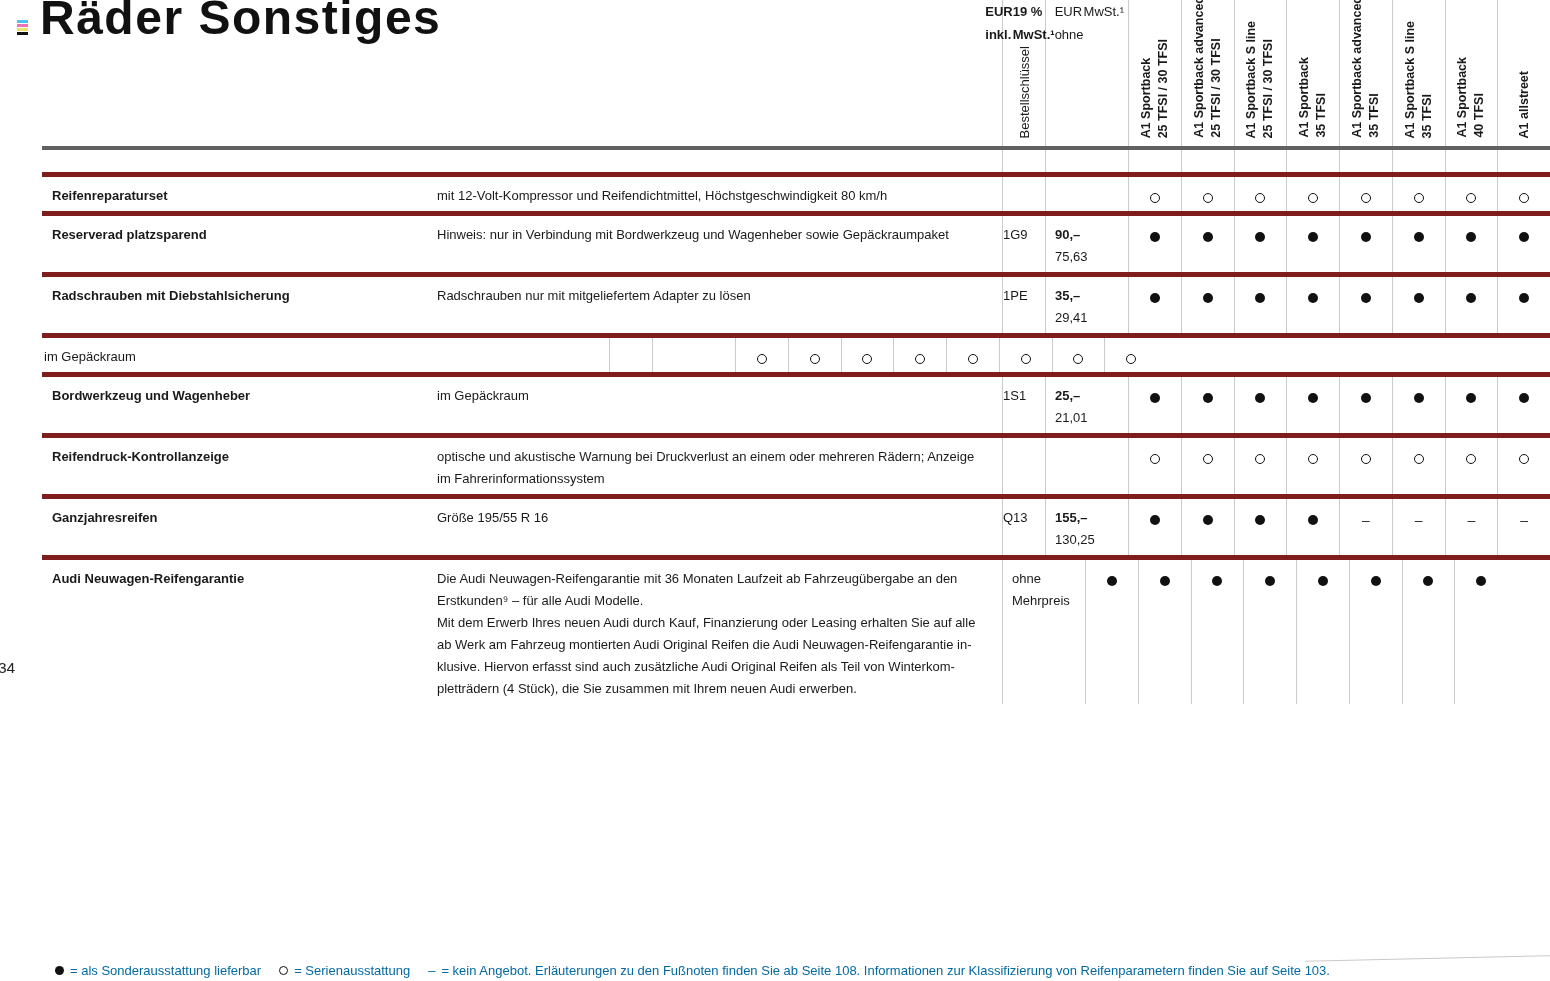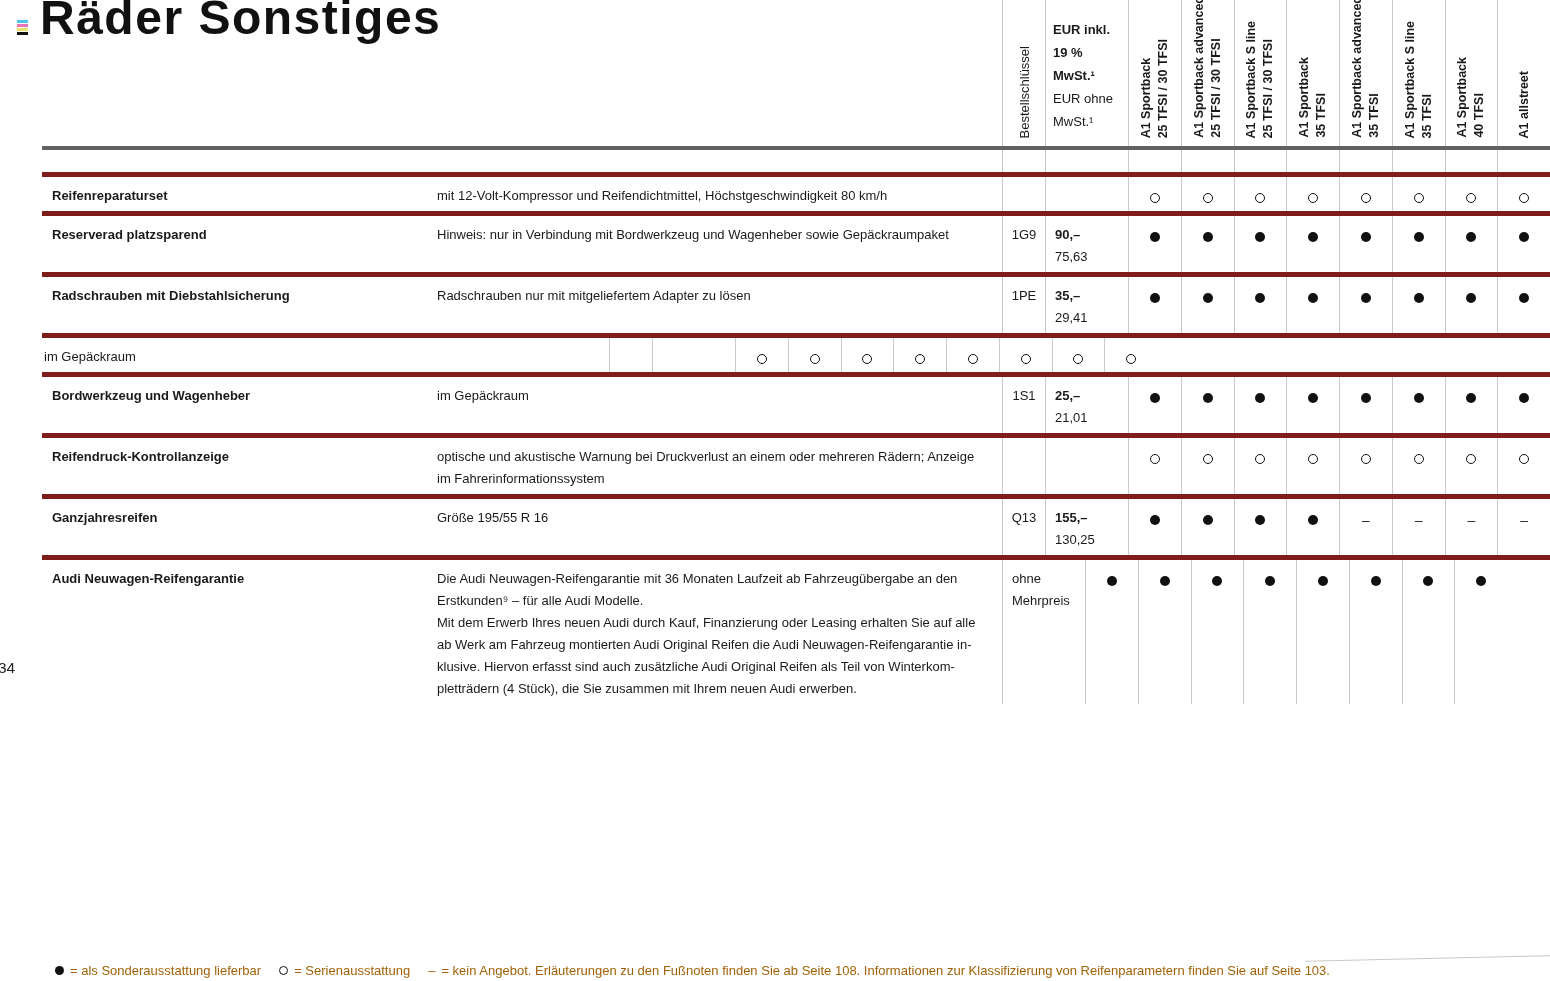--- a/index.html
+++ b/index.html
@@ -21,43 +21,43 @@
   .h-lead { width:960px; }
   .h-code, .s-code, .c-code { width:43px; border-left:1px solid #cbcbcb; }
   .h-eur,  .s-eur,  .c-eur  { width:83px; border-left:1px solid #cbcbcb; }
   .h-model,.s-model,.c-model{ width:52.75px; border-left:1px solid #cbcbcb; }
 
   .h-code, .h-model { display:flex; justify-content:center; align-items:flex-end; padding-bottom:8px; }
   .vhead { writing-mode:vertical-rl; transform:rotate(180deg); line-height:17px; font-size:12.5px; white-space:nowrap; }
   .h-code .vhead { font-weight:400; font-size:13px; }
   .h-model .vhead { font-weight:700; }
 
-  .h-eur { display:flex; flex-direction:column; justify-content:flex-end; padding:0 4px 13px 7px; line-height:23px; }
+  .h-eur { display:flex; flex-direction:row; justify-content:flex-end; padding:0 4px 13px 7px; line-height:23px; }
   .h-eur .pl { font-size:13px; }
   .h-eur .pl.b { font-weight:700; }
 
   .spacer-row { display:flex; height:22px; }
   .s-lead { width:960px; }
 
   .row { display:flex; border-top:5px solid #7f1d1d; }
   .c-name { width:393px; padding:8px 10px 4px 10px; font-weight:700; }
   .c-desc { width:567px; padding:8px 0 4px 2px; white-space:pre-line; }
-  .c-code { padding-top:8px; text-align:center; }
+  .c-code { padding-top:8px; text-align:left; }
   .c-eur  { padding:8px 9px 4px 9px; display:flex; flex-direction:column; }
   .c-eur.price { }
   .c-eur.price .p1 { font-weight:700; }
   .c-eur.text  { align-items:flex-start;text-align:center; }
   .c-model { padding-top:11px; text-align:center; }
 
   .dot  { display:inline-block; width:10px; height:10px; border-radius:50%; background:#111; }
   .ring { display:inline-block; width:10px; height:10px; border-radius:50%; border:1.6px solid #111; background:transparent; }
   .dashm{ display:inline-block; font-size:14px; line-height:11px; color:#333; }
 
   
-  .legend { position:absolute; left:55px; top:963px; display:flex; align-items:center; font-size:13px; color:#a16207; white-space:nowrap; }
+  .legend { position:absolute; left:55px; top:963px; display:flex; align-items:center; font-size:13px; color:#0369a1; white-space:nowrap; }
   .legend .sym { margin-right:6px; }
   .legend .dot, .legend .ring { width:9px; height:9px; }
   .legend .seg { margin-right:18px; display:flex; align-items:center; }
 
   .scan-line { position:absolute; right:0; bottom:22px; width:245px; height:1px; background:#c9c9c9; transform:rotate(-1.3deg); }
 </style>
 </head>
 <body>
 
 <div class="page">

